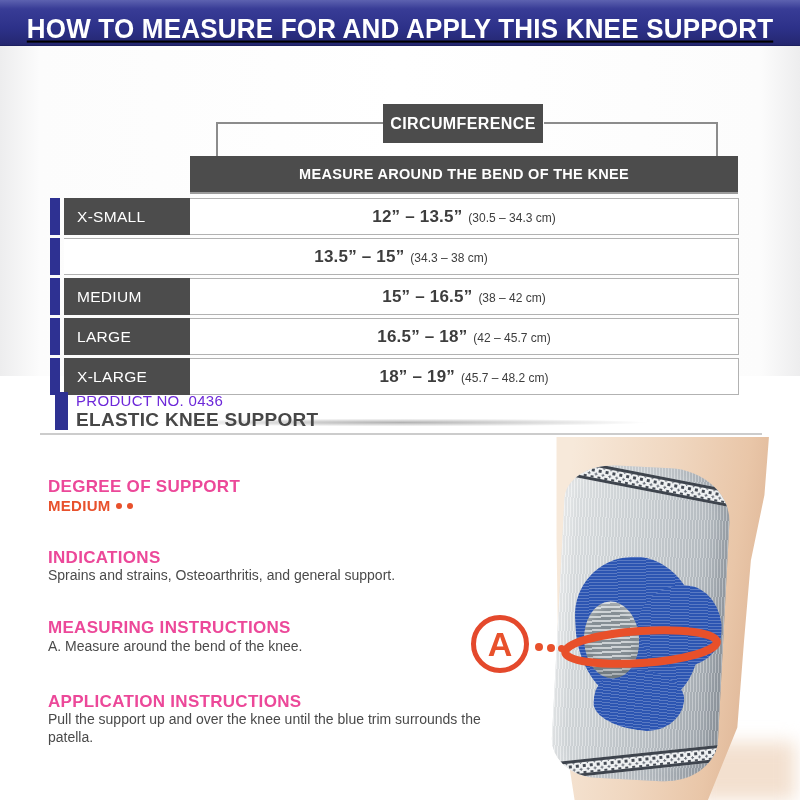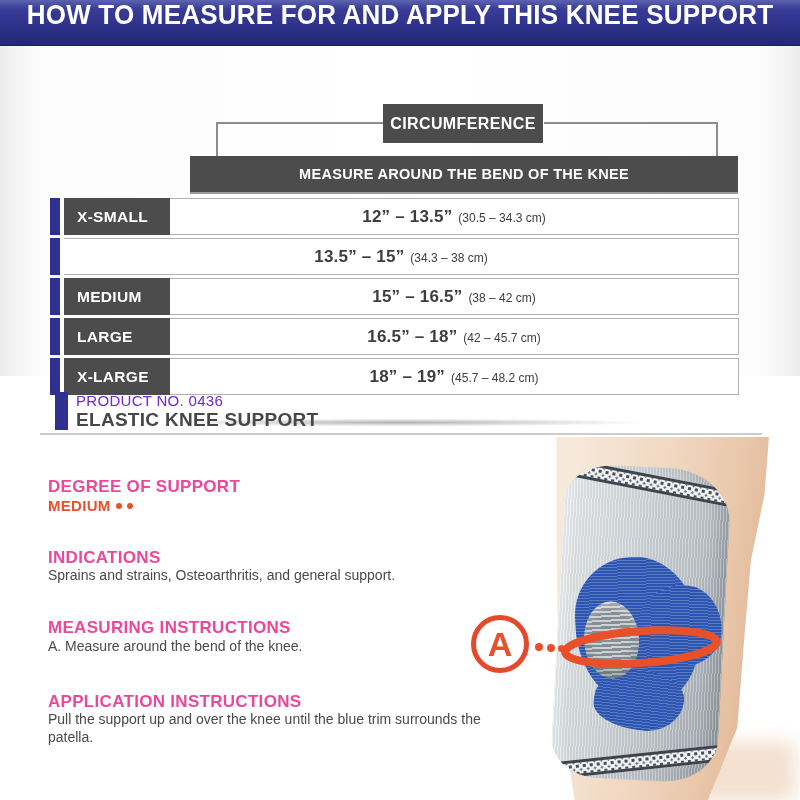--- a/index.html
+++ b/index.html
@@ -4,22 +4,23 @@
 <style>
   * { margin: 0; padding: 0; box-sizing: border-box; }
   html, body { width: 800px; height: 800px; }
   body { font-family: "Liberation Sans", sans-serif; background: #ffffff; }
   .stage { position: relative; width: 800px; height: 800px; overflow: hidden; background: #ffffff; }
 
   
   .header-bar {
     position: absolute; left: 0; top: 0; width: 800px; height: 46px;
     background: linear-gradient(180deg, #5d62b0 0%, #383c96 20%, #2d3189 62%, #242770 100%);
-    display: flex; align-items: flex-start; justify-content: center;
+    display: flex; align-items: flex-end; justify-content: center;
     border-bottom: 1px solid #1d2060;
+    text-decoration: underline;
   }
   .header-bar h1 {
     color: #ffffff; font-size: 26px; font-weight: 700; letter-spacing: 0.2px;
     transform: scaleY(1.05); white-space: nowrap;
   }
 
   
   .top-panel {
     position: absolute; left: 0; top: 46px; width: 800px; height: 330px;
     background: linear-gradient(90deg, #ededee 0%, #fcfcfc 5%, #ffffff 50%, #fcfcfc 95%, #ededee 100%);
@@ -35,23 +36,23 @@
   .measure-bar {
     position: absolute; left: 190px; top: 110px; width: 548px; height: 38px;
     background: #4c4c4c; border-bottom: 2px solid #9b9b9b;
     color: #fff; display: flex; align-items: center; justify-content: center;
     font-size: 14.5px; font-weight: 700; letter-spacing: 0.3px; z-index: 2;
   }
   .size-rows { position: absolute; left: 50px; top: 152px; width: 689px; }
   .size-row { display: flex; height: 37px; margin-bottom: 3px; }
   .size-accent { width: 10px; background: #2e3192; margin-right: 4px; }
   .size-label {
-    width: 106px; background: #4c4c4c; color: #fff;
+    width: 126px; background: #4c4c4c; color: #fff;
     display: flex; align-items: center; padding-left: 13px;
-    font-size: 15.5px; font-weight: 700; letter-spacing: 0.3px;
+    font-size: 15.5px; font-weight: 400; letter-spacing: 0.3px;
   }
   .size-value {
     flex: 1; background: #ffffff; border: 1px solid #b2b2b2; border-left: none;
     display: flex; align-items: center; justify-content: center; gap: 6px;
   }
   .size-inches { font-size: 17px; font-weight: 700; color: #3d3d3d; letter-spacing: 0.2px; }
   .size-cm { font-size: 12px; font-weight: 400; color: #3d3d3d; padding-top: 2px; text-align: right; }
   .panel-shadow {
     position: absolute; left: 55px; top: 371px; width: 690px; height: 11px;
     background: radial-gradient(ellipse 50% 50% at 50% 50%, rgba(0,0,0,0.30), rgba(0,0,0,0) 72%);

